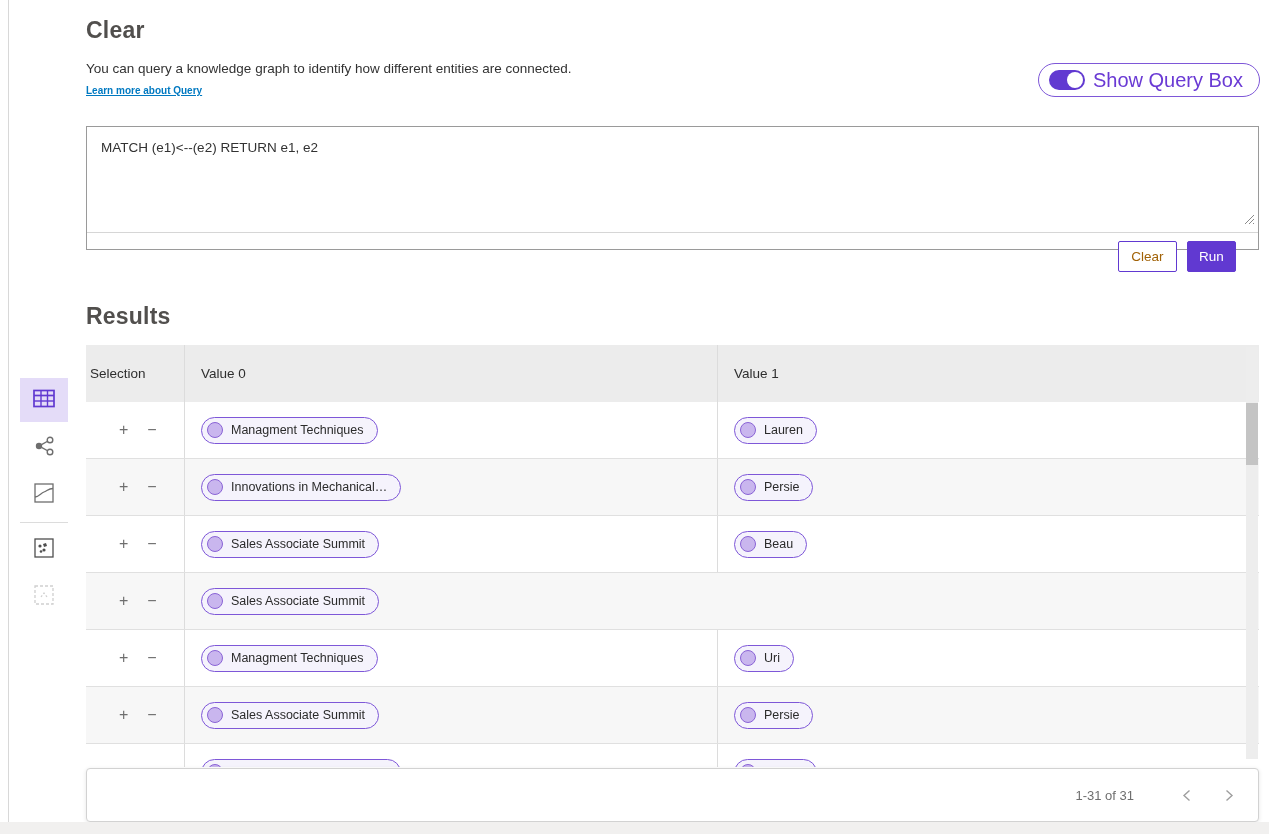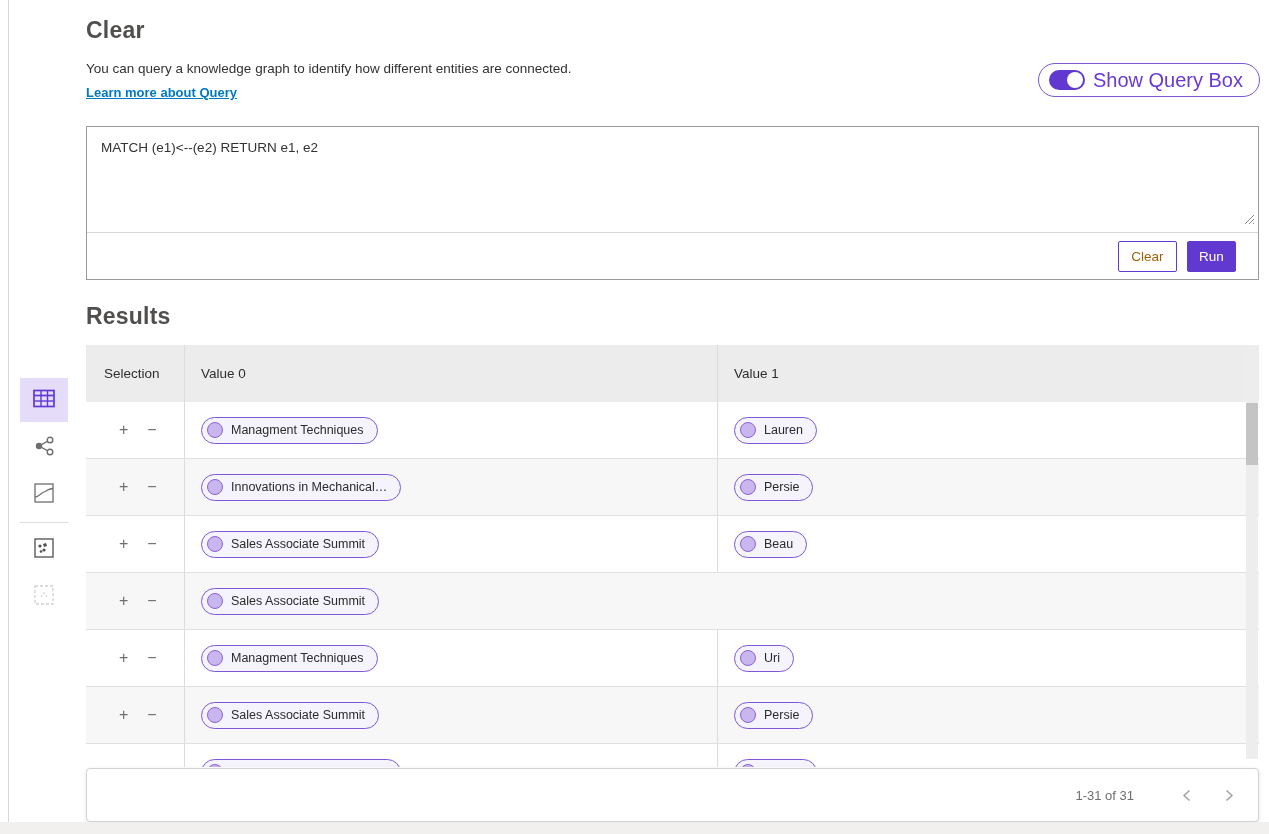--- a/index.html
+++ b/index.html
@@ -11,50 +11,50 @@
   #left-divider { left:8px; top:0; width:1px; height:822px; background:#d8d8d8; }
   #sidebar { left:20px; top:378px; width:48px; display:flex; flex-direction:column; align-items:center; }
   .side-tile { width:48px; height:44px; display:flex; align-items:center; justify-content:center;
     margin-bottom:3px; cursor:pointer; background:transparent; border:none; }
   .side-tile.selected { background:#e4dcf8; }
   .side-sep { width:48px; height:1px; background:#dcdcdc; margin:3px 0 4px 0; }
 
   
   #page-title { left:86px; top:17px; font-size:23px; font-weight:700; color:#514f4d; letter-spacing:.2px; }
   #page-desc { left:86px; top:61px; font-size:13.5px; color:#323232; }
-  #learn-link { left:86px; top:85px; font-size:13px; font-weight:700; color:#0079c1;
+  #learn-link { left:86px; top:85px; font-size:10px; font-weight:700; color:#0079c1;
     text-decoration:underline; cursor:pointer;text-align:center; }
 
   
   #toggle-pill { top:63px; right:9px; height:34px; display:inline-flex; align-items:center;
     gap:8px; padding:0 16px 0 10px; border:1px solid #7e57d8; border-radius:17px;
     background:#fff; cursor:pointer; }
   .switch { width:36px; height:20px; border-radius:10px; background:#6139d1; position:relative; }
   .knob { position:absolute; right:2px; top:2px; width:16px; height:16px; border-radius:50%; background:#ffffff; }
   #toggle-label { font-size:20px; color:#6a3ad4; }
 
   
-  #query-box { left:86px; top:126px; width:1173px; height:154px; border:1px solid #9a9a9a; background:#fff; }
+  #query-box { left:86px; top:126px; width:1173px; height:124px; border:1px solid #9a9a9a; background:#fff; }
   .editor-area { position:relative; height:106px; border-bottom:1px solid #d6d6d6; }
   #query-textarea { width:100%; height:100%; border:none; outline:none; resize:none;
     padding:13px 14px; font-family:"Liberation Sans", sans-serif; font-size:13.5px; color:#323232; }
   #resize-handle { position:absolute; right:3px; bottom:3px; cursor:nwse-resize; }
   .btn-bar { height:46px; display:flex; align-items:center; justify-content:flex-end; gap:10px; padding-right:22px; }
   .btn { height:31px; font-family:"Liberation Sans", sans-serif; font-size:13.5px; border-radius:2px; cursor:pointer; }
   #clear-button { width:59px; background:#ffffff; border:1px solid #6139d1; color:#a16207; }
   #run-button { width:49px; background:#6139d1; border:1px solid #6139d1; color:#ffffff; }
 
   
   #results-title { left:86px; top:303px; font-size:23px; font-weight:700; color:#514f4d; letter-spacing:.2px; }
   #results-table { left:86px; top:345px; width:1173px; height:422px; overflow:hidden; background:#fff; }
   .grid-row { display:grid; grid-template-columns:99px 533px 1fr; }
   .thead { height:57px; background:#ececec; }
   .hcell { display:flex; align-items:center; font-size:13.5px; color:#2e2e2e; border-right:1px solid #dcdcdc; }
   .hcell:last-child { border-right:none; }
-  .hcell.sel { padding-left:18px; }
+  .hcell.sel { padding-left:4px; }
   .hcell.val { padding-left:16px; }
   .trow { height:57px; background:#ffffff; border-bottom:1px solid #e0e0e0; }
   .trow.alt { background:#f7f7f7; }
   .cell { display:flex; align-items:center; border-right:1px solid #dcdcdc; }
   .cell:last-child { border-right:none; }
   .cell.sel { padding-left:33px; gap:19px; }
   .cell.val { padding-left:16px; }
   .pm { font-size:16px; color:#6e6e6e; cursor:pointer; line-height:1; }
   .pill { display:inline-flex; align-items:center; gap:8px; height:27px; padding:0 13px 0 5px;
     border:1.5px solid #7e57d8; border-radius:14px; background:#f5f3fc; cursor:pointer; max-width:330px; }

